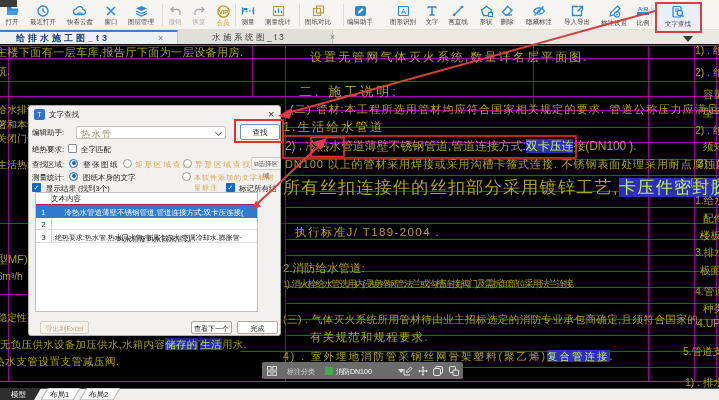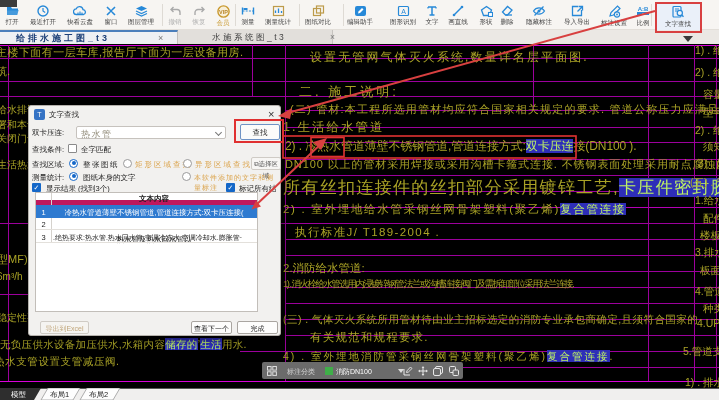--- a/index.html
+++ b/index.html
@@ -235,21 +235,20 @@
 <div class="tx" style="left:-3px;top:269px;font-size:10px">稳定性要</div>
 <div class="tx" style="left:0px;top:295px;font-size:10.5px;letter-spacing:0.3px">无负压供水设备加压供水,水箱内容<span class="mk">储存的</span>’<span class="mk">生活</span>用水.</div>
 <div class="tx" style="left:-6px;top:312px;font-size:10.5px;letter-spacing:0.6px">热水支管设置支管减压阀.</div>
 <div class="tx" style="left:310px;top:7px;font-size:12px;letter-spacing:2.1px">设置无管网气体灭火系统,数量详名层平面图.</div>
 <div class="tx" style="left:299px;top:41px;font-size:13px;letter-spacing:3px">二. 施工说明:</div>
 <div class="tx" style="left:290px;top:60px;font-size:11px;letter-spacing:1.2px">(二) 管材:本工程所选用管材均应符合国家相关规定的要求. 管道公称压力应满足管道试验压力的要求.</div>
 <div class="tx" style="left:283px;top:77px;font-size:12.5px;letter-spacing:2px">1.生活给水管道</div>
 <div class="tx" style="left:285px;top:96px;font-size:12px;letter-spacing:-0.1px">2) . 冷<span class="mk2">热水管</span>道薄壁不锈钢管道,管道连接方式:<span class="mk">双卡压连</span>接(DN100 ).</div>
 <div class="tx" style="left:285px;top:115px;font-size:11px;letter-spacing:0.9px">DN100 以上的管材采用焊接或采用沟槽卡箍式连接. 不锈钢表面处理采用耐点腐蚀的硬膜钝化抛光工艺.</div>
 <div class="tx" style="left:283px;top:135px;font-size:17px;letter-spacing:1.33px">所有丝扣连接件的丝扣部分采用镀锌工艺,<span class="mk">卡压件密封胶圈</span>采用氯晶橡胶胶圈.</div>
-<div class="tx" style="left:283px;top:160px;font-size:11.5px;letter-spacing:1.7px">2) . 室外埋地给水管采钢丝网骨架塑料(聚乙烯)<span class="mk">复合管连接</span></div>
 <div class="tx" style="left:295px;top:183px;font-size:11.5px;letter-spacing:1.4px">执行标准J/ T189-2004     .</div>
 <div class="tx" style="left:283px;top:219px;font-size:11.5px">2.消防给水管道:</div>
 <div class="tx" style="left:283px;top:235px;font-size:9.5px;letter-spacing:-1.55px">1) . 消火栓给水管选用内浸镀锌钢管,法兰或沟槽连接,阀门及需拆卸部位采用法兰连接.</div>
 <div class="tx" style="left:283px;top:270px;font-size:10.5px;letter-spacing:0.44px">(三) . 气体灭火系统所用管材待由业主招标选定的消防专业承包商确定,且须符合国家的</div>
 <div class="tx" style="left:310px;top:288px;font-size:11.5px;letter-spacing:1.2px">有关规范和规程要求.</div>
 <div class="tx" style="left:283px;top:307px;font-size:10.5px;letter-spacing:2px">4) . 室外埋地消防管采钢丝网骨架塑料(聚乙烯)<span class="mk">复合管连接</span>.</div>
 <div class="tx" style="left:695px;top:1px;font-size:10.5px">1) . 绝热层</div>
 <div class="tx" style="left:695px;top:23px;font-size:10.5px">2) . 绝热层</div>
 <div class="tx" style="left:703px;top:45px;font-size:10.5px">容量</div>
 <div class="tx" style="left:703px;top:63px;font-size:10.5px">型号</div>
@@ -267,27 +266,27 @@
 <div class="tx" style="left:697px;top:274px;font-size:10.5px">4.UPVC</div>
 <div class="tx" style="left:683px;top:302px;font-size:10.5px">5.管道支</div>
 <div class="tx" style="left:685px;top:333px;font-size:10.5px">1) . 排水</div>
 </div>
 <div class="ab" style="left:28px;top:105px;width:253px;height:231px;background:#f2f1ef;border:1px solid #b5b1ac;border-radius:3px;box-shadow:2px 3px 8px rgba(0,0,0,.55);font-size:7.5px;color:#222">
 <div class="ab" style="left:5px;top:3px;width:11px;height:11px;background:#3573c4;border-radius:2px">
         <div style="color:#fff;font-size:7px;text-align:center;line-height:11px">T</div>
       </div>
 <div class="ab" style="left:20px;top:4px;font-size:7.5px">文字查找</div>
 <div class="ab" style="left:239px;top:2px;font-size:11px;color:#333">×</div>
-<div class="ab" style="left:3px;top:22px">双卡压连:</div>
+<div class="ab" style="left:3px;top:22px">编辑助手:</div>
 <div class="ab" style="left:47px;top:19.5px;width:150px;height:13px;background:#fff;border:1px solid #c6c2bd;border-radius:2px">
         <div class="ab" style="left:4px;top:1.5px;font-size:9px;letter-spacing:1.5px;color:#96907e">热水管</div>
         <div class="ab" style="right:4px;top:3px;width:5px;height:5px;border-right:1.2px solid #777;border-bottom:1.2px solid #777;transform:rotate(45deg)"></div>
       </div>
 <div class="ab" style="left:211px;top:18px;width:40px;height:16px;background:#fbfbfa;border:1px solid #6f93c5;border-radius:2px;text-align:center;line-height:15px">查找</div>
-<div class="ab" style="left:3px;top:39px">查找条件:</div>
+<div class="ab" style="left:3px;top:39px">绝热要求:</div>
 <div class="ab" style="left:39px;top:37.5px;width:9px;height:9px;background:#fff;border:1px solid #8a8a8a;border-radius:1px"></div>
 <div class="ab" style="left:52px;top:39px">全字匹配</div>
 <div class="ab" style="left:3px;top:54px">查找区域:</div>
 <div class="ab" style="left:40px;top:52.5px;width:9px;height:9px;border-radius:50%;border:1px solid #1467c8;background:#fff">
         <div style="position:absolute;left:1.5px;top:1.5px;width:4px;height:4px;border-radius:50%;background:#1467c8"></div>
       </div>
 <div class="ab" style="left:54px;top:54px;letter-spacing:1.5px">整张图纸</div>
 <div class="ab" style="left:94px;top:52.5px;width:9px;height:9px;border-radius:50%;border:1px solid #9a9a9a;background:#fff"></div>
 <div class="ab" style="left:106px;top:54px;color:#dba34a;letter-spacing:2px">矩形区域查找</div>
 <div class="ab" style="left:154px;top:52.5px;width:9px;height:9px;border-radius:50%;border:1px solid #9a9a9a;background:#fff"></div>
@@ -298,21 +297,21 @@
         <div style="position:absolute;left:1.5px;top:1.5px;width:4px;height:4px;border-radius:50%;background:#1467c8"></div>
       </div>
 <div class="ab" style="left:54px;top:67px">图纸本身的文字</div>
 <div class="ab" style="left:153px;top:65.5px;width:9px;height:9px;border-radius:50%;border:1px solid #9a9a9a;background:#fff"></div>
 <div class="ab" style="left:165px;top:67px;color:#dba34a;font-size:7px;letter-spacing:1px">本软件添加的文字和测量标注</div>
 <div class="ab" style="left:3px;top:76.5px;width:9px;height:9px;background:#1467c8;border-radius:1px;color:#fff;font-size:7px;text-align:center;line-height:9px">✓</div>
 <div class="ab" style="left:17px;top:78px">显示结果 (找到3个)</div>
 <div class="ab" style="left:197px;top:76.5px;width:9px;height:9px;background:#1467c8;border-radius:1px;color:#fff;font-size:7px;text-align:center;line-height:9px">✓</div>
 <div class="ab" style="left:210px;top:78px">标记所有结果</div>
 <div class="ab" style="left:6px;top:86px;width:223px;height:120px;background:#fff;border:1px solid #c2beb9">
-<div class="ab" style="left:0;top:0;width:221px;height:12px;border-bottom:5px solid #be185d;text-align:center;font-weight:bold;line-height:12px"><span style="margin-left:15px">文本内容</span></div>
+<div class="ab" style="left:0;top:0;width:221px;height:12px;border-bottom:1px solid #be185d;font-weight:normal;line-height:12px"><span style="margin-left:15px">文本内容</span></div>
 <div class="ab" style="left:15px;top:0;width:1px;height:50px;background:#d5d2cd"></div>
 <div class="ab" style="left:0;top:12px;width:221px;height:12.5px;background:#2e7ad0;color:#fff">
           <div class="ab" style="left:0;top:2.5px;width:15px;text-align:center">1</div>
           <div class="ab" style="left:15px;top:2.5px;width:206px;text-align:center;font-size:7.5px">冷热水管道薄壁不锈钢管道,管道连接方式:双卡压连接(</div>
         </div>
 <div class="ab" style="left:0;top:24.5px;width:221px;height:12.5px;border-bottom:1px solid #e3e0db">
           <div class="ab" style="left:0;top:2.5px;width:15px;text-align:center">2</div>
           <div class="ab" style="left:15px;top:17px;width:206px;text-align:center;font-size:7.5px">热水管及热水回水管以</div>
         </div>
 <div class="ab" style="left:0;top:37px;width:221px;height:12.5px;border-bottom:1px solid #e3e0db">

